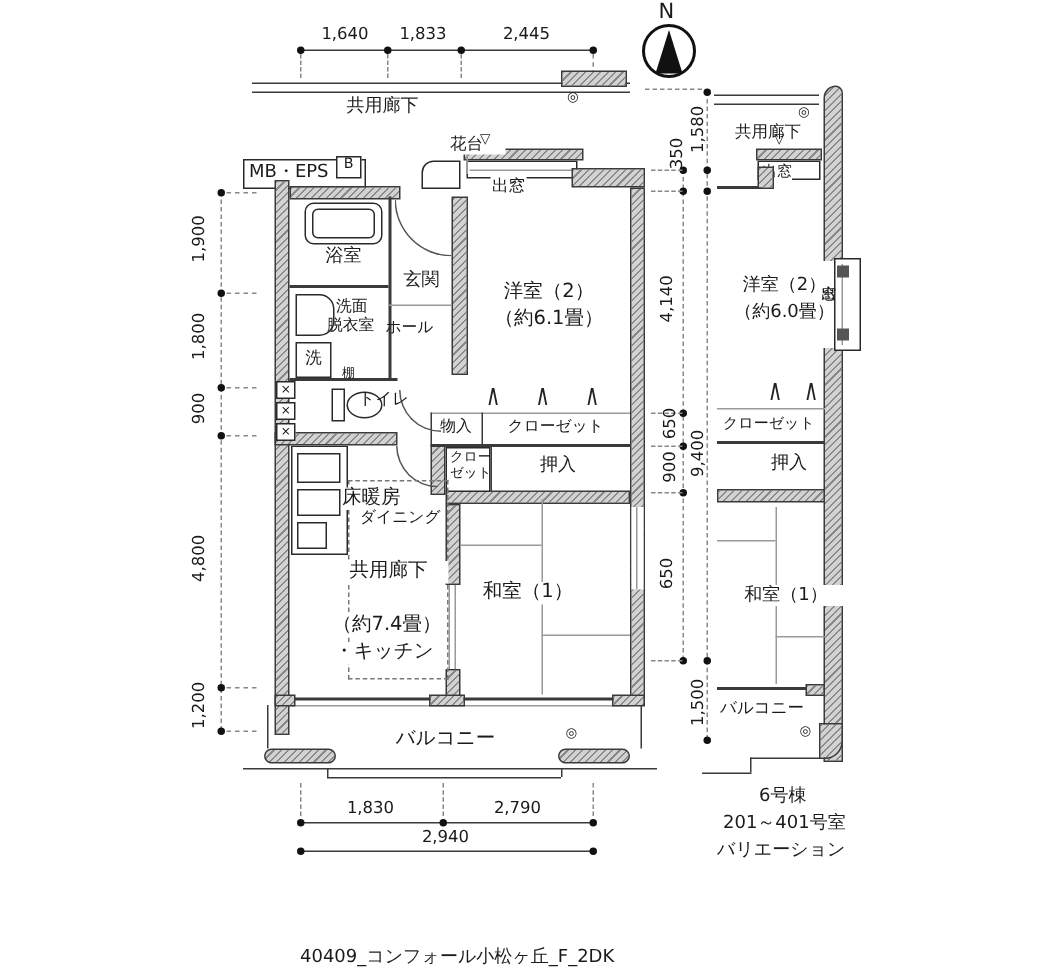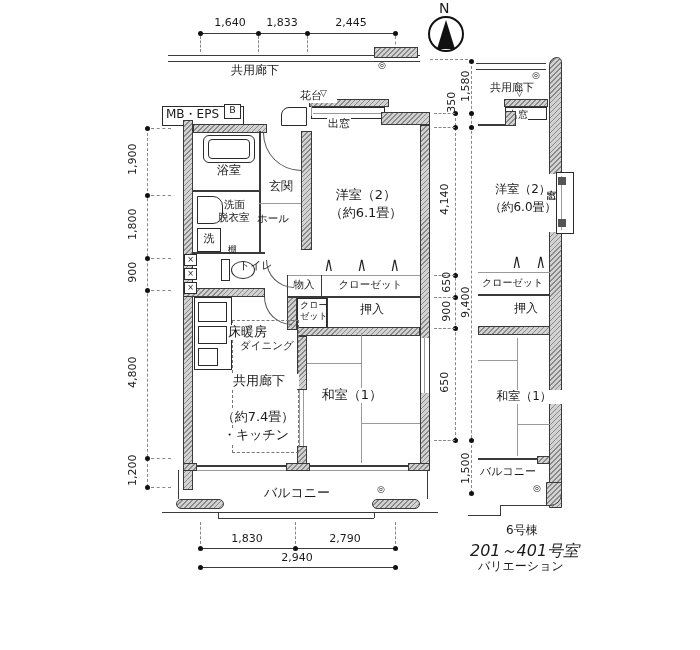--- a/index.html
+++ b/index.html
@@ -265,17 +265,18 @@
   <div class="hl hl2" style="left:478px;top:458px;width:72px;"></div>
   <div class="wall" style="left:537px;top:456px;width:13px;height:8px;"></div>
   <span class="lbl" style="left:480px;top:466px;font-size:11px;">バルコニー</span>
   <div class="wall" style="left:546px;top:482px;width:16px;height:24px;border-radius:0 0 12px 0;"></div>
   <span class="lbl" style="left:533px;top:483px;font-size:9px;">◎</span>
   <div class="hl" style="left:500px;top:505px;width:47px;"></div>
   <div class="vl" style="left:500px;top:505px;height:10px;"></div>
   <div class="hl" style="left:468px;top:515px;width:33px;"></div>
 
   <span class="lbl" style="left:478px;top:524px;font-size:12px;margin-left:28px;">6号棟</span>
-  <span class="lbl" style="left:470px;top:542px;font-size:16px;font-style:italic;">201～401号室</span>
+  <span class="lbl" style="left:482px;top:542px;font-size:12px;">201～401号室</span>
   <span class="lbl" style="left:478px;top:560px;font-size:12px;">バリエーション</span>
 
+  <span class="lbl" style="left:200px;top:631px;font-size:12px;">40409_コンフォール小松ヶ丘_F_2DK</span>
 
 </div>
 
 </body></html>

